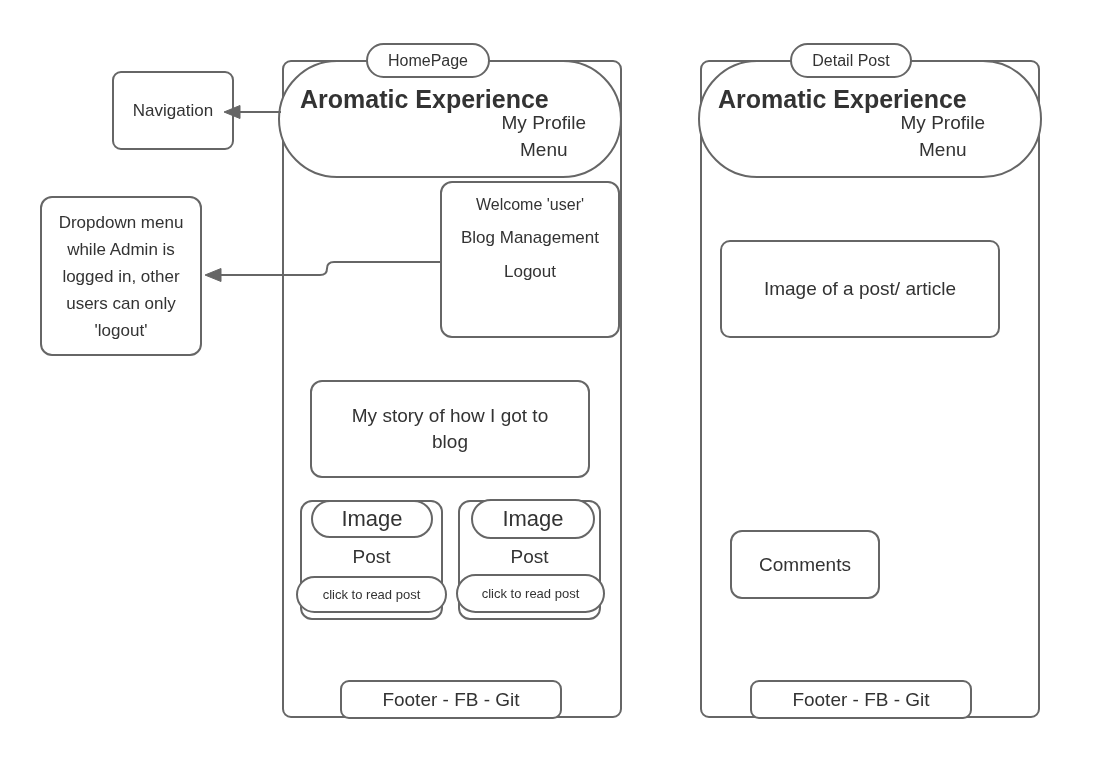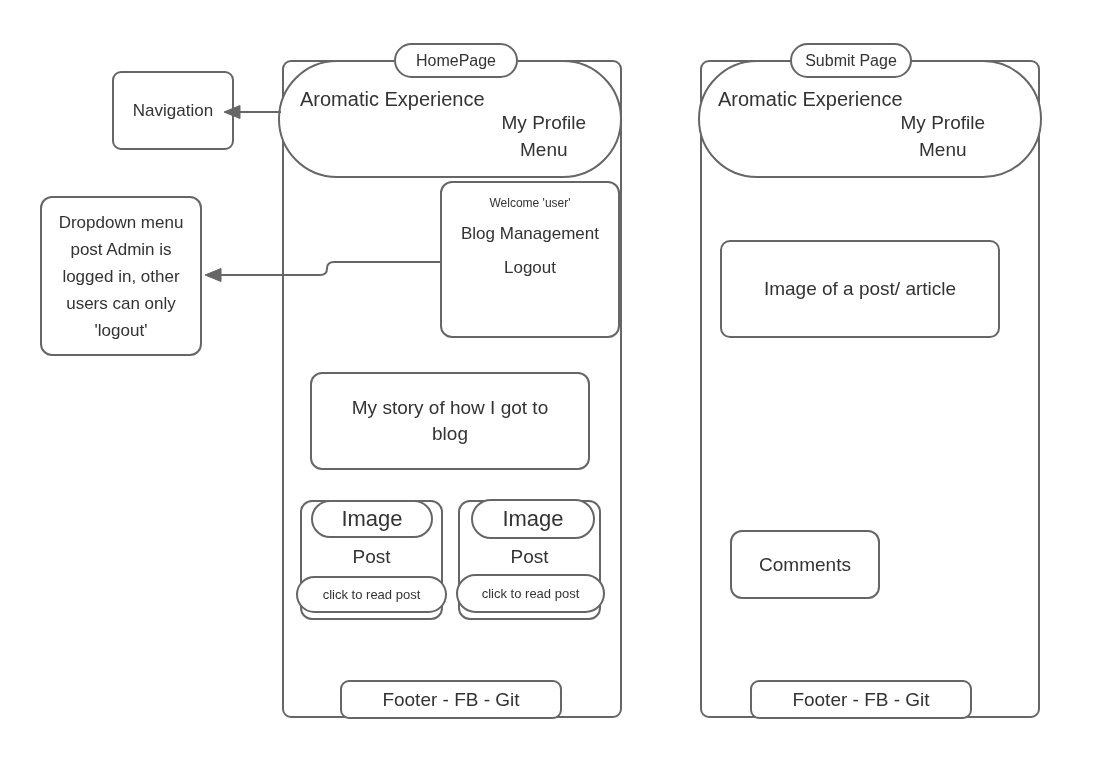--- a/index.html
+++ b/index.html
@@ -26,72 +26,72 @@
   .rounded-lg{border-radius:12px;}
   .pill{border-radius:20px;}
   .stadium{border-radius:999px;}
   .center{
     display:flex;align-items:center;justify-content:center;text-align:center;
   }
   .label{
     position:absolute;box-sizing:border-box;color:var(--text);
   }
   .frame{border-radius:9px;background:var(--bg);}
-  .hdr-brand{font-size:20px;line-height:24px;white-space:nowrap;}
+  .hdr-brand{font-size:25px;line-height:24px;white-space:nowrap;font-weight:bold;}
   .hdr-profile{font-size:19px;line-height:27px;text-align:center;}
   .menu-list{
     position:absolute;box-sizing:border-box;display:flex;flex-direction:column;
     align-items:center;gap:14px;padding-top:13px;
   }
-  .menu-item-sm{font-size:12px;}
+  .menu-item-sm{font-size:16px;}
   .menu-item{font-size:17px;}
   .note-text{font-size:17px;line-height:27px;text-align:center;}
   .fs14{font-size:13px;}
   .fs16{font-size:16px;}
   .fs17{font-size:17px;margin-left:12px;}
   .fs18{font-size:22px;}
   .fs19{font-size:19px;}
   svg.connectors{position:absolute;left:0;top:0;z-index:10;pointer-events:none;}
 </style>
 </head>
 <body>
 
 <div class="canvas">
 
   <div class="shape rounded center fs17" style="left:100px;top:71px;width:122px;height:79px;z-index:2;">
     <span class="note-text">Navigation</span>
   </div>
 
   <div class="shape rounded-lg center" style="left:40px;top:196px;width:162px;height:160px;z-index:2;padding:6px 8px;">
-    <span class="note-text">Dropdown menu post Admin is logged in, other users can only 'logout'</span>
+    <span class="note-text">Dropdown menu while Admin is logged in, other users can only 'logout'</span>
   </div>
 
   <div class="shape frame" style="left:282px;top:60px;width:340px;height:658px;z-index:1;"></div>
 
   <div class="shape stadium" style="left:278px;top:60px;width:344px;height:118px;z-index:3;">
     <span class="label hdr-brand" style="left:20px;top:25px;">Aromatic Experience</span>
     <span class="label hdr-profile" style="right:34px;top:47px;">
       <span style="display:block;">My Profile</span>
       <span style="display:block;">Menu</span>
     </span>
   </div>
 
-  <div class="shape pill center fs16" style="left:394px;top:43px;width:124px;height:35px;z-index:5;">
+  <div class="shape pill center fs16" style="left:366px;top:43px;width:124px;height:35px;z-index:5;">
     <span>HomePage</span>
   </div>
 
   <div class="shape rounded-lg" style="left:440px;top:181px;width:180px;height:157px;z-index:4;">
     <div class="menu-list" style="left:0;top:0;width:100%;">
       <span class="menu-item-sm">Welcome 'user'</span>
       <span class="menu-item">Blog Management</span>
       <span class="menu-item">Logout</span>
     </div>
   </div>
 
-  <div class="shape rounded-lg center fs19" style="left:310px;top:372px;width:280px;height:98px;z-index:3;padding:16px 28px;line-height:26px;">
+  <div class="shape rounded-lg center fs19" style="left:310px;top:380px;width:280px;height:98px;z-index:3;padding:16px 28px;line-height:26px;">
     <span>My story of how I got to blog</span>
   </div>
 
   <div class="shape rounded-lg" style="left:300px;top:500px;width:143px;height:120px;z-index:3;">
     <div class="shape stadium center fs18" style="left:9px;top:-2px;width:122px;height:38px;">
       <span>Image</span>
     </div>
     <span class="label fs19" style="left:0;top:44px;width:100%;text-align:center;">Post</span>
     <div class="shape stadium center fs14" style="left:-6px;top:74px;width:151px;height:37px;">
       <span>click to read post</span>
@@ -116,21 +116,21 @@
 
   <div class="shape stadium" style="left:698px;top:60px;width:344px;height:118px;z-index:3;">
     <span class="label hdr-brand" style="left:18px;top:25px;">Aromatic Experience</span>
     <span class="label hdr-profile" style="right:55px;top:47px;">
       <span style="display:block;">My Profile</span>
       <span style="display:block;">Menu</span>
     </span>
   </div>
 
   <div class="shape pill center fs16" style="left:790px;top:43px;width:122px;height:35px;z-index:5;">
-    <span>Submit Page</span>
+    <span>Detail Post</span>
   </div>
 
   <div class="shape rounded-lg center fs19" style="left:720px;top:240px;width:280px;height:98px;z-index:3;border-radius:10px;">
     <span>Image of a post/ article</span>
   </div>
 
 
   <div class="shape rounded-lg center fs19" style="left:730px;top:530px;width:150px;height:69px;z-index:3;">
     <span>Comments</span>
   </div>

